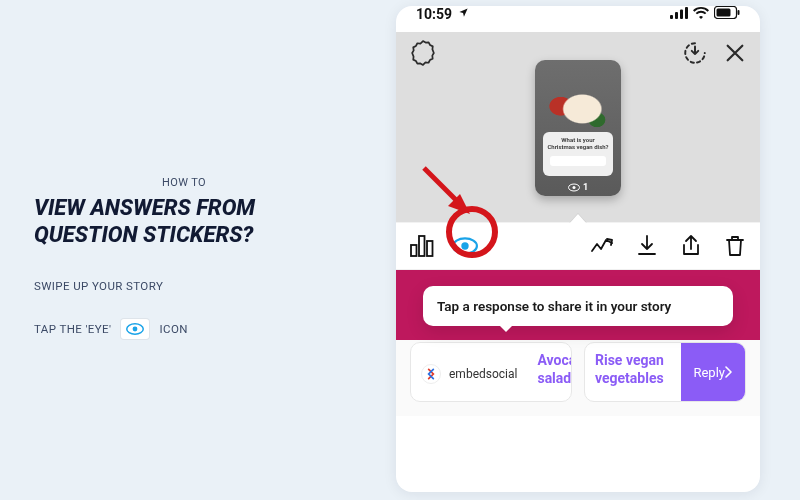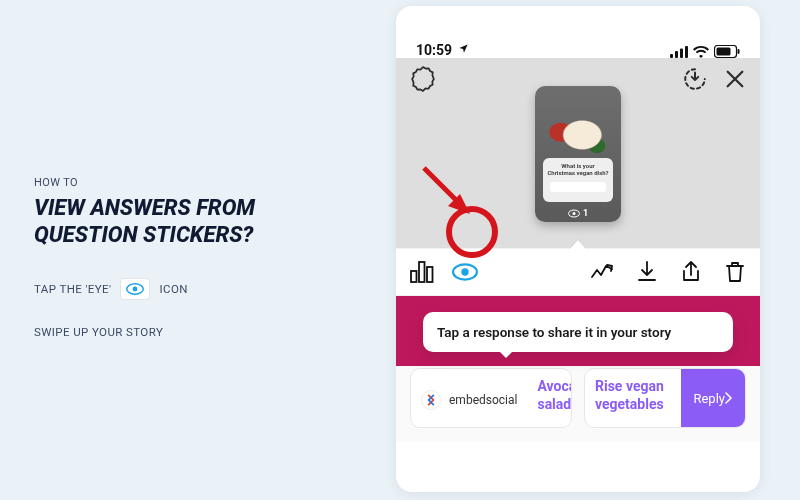--- a/index.html
+++ b/index.html
@@ -1,25 +1,25 @@
 <!DOCTYPE html>
 <html><head>
 <meta charset="utf-8">
 <style>
   *{box-sizing:border-box;margin:0;padding:0;font-family:-apple-system,BlinkMacSystemFont,"Segoe UI",Roboto,Helvetica,Arial,sans-serif;}
   body{width:800px;height:500px;background:#eaf1f7;overflow:hidden;position:relative;}
   .left-pane{position:absolute;left:34px;top:176px;width:300px;color:#132148;}
-  .kicker{font-size:11px;letter-spacing:.4px;color:#3c4a66;margin-bottom:6px;}
+  .kicker{font-size:11px;letter-spacing:.4px;color:#3c4a66;margin-bottom:6px;text-align:center;}
   .headline{font-size:22px;font-weight:800;line-height:1.22;color:#111a33;margin-bottom:30px;font-style:italic;}
   .step{font-size:11.5px;letter-spacing:.4px;color:#3c4a66;margin-bottom:26px;display:flex;align-items:center;gap:6px;}
   .mini-eye-box{display:inline-flex;width:28px;height:20px;background:#fff;border-radius:3px;align-items:center;justify-content:center;margin:0 4px;box-shadow:0 0 0 1px rgba(0,0,0,.05);}
   .mini-eye-box svg{width:18px;height:12px;}
 
   .phone{position:absolute;right:40px;top:6px;width:364px;height:486px;background:#fff;border-radius:16px;box-shadow:0 2px 14px rgba(20,30,50,.08);overflow:hidden;}
-  .status-bar{height:52px;display:flex;align-items:flex-end;justify-content:space-between;padding:0 20px;font-size:14px;font-weight:700;color:#111;}
+  .status-bar{height:26px;display:flex;align-items:flex-start;justify-content:space-between;padding:0 20px;font-size:14px;font-weight:700;color:#111;}
   .status-right{display:flex;align-items:center;gap:5px;}
   .status-right svg{display:block;}
 
   .hero{height:190px;background:#dedede;position:relative;}
   .hero-icons-left{position:absolute;left:14px;top:8px;}
   .hero-icons-right{position:absolute;right:14px;top:8px;display:flex;align-items:center;gap:16px;}
   .hero-icons-left svg,.hero-icons-right svg{display:block;}
 
   .story-thumb{position:absolute;left:50%;top:28px;transform:translateX(-50%);width:86px;height:136px;border-radius:10px;overflow:hidden;box-shadow:0 4px 10px rgba(0,0,0,.25);}
   .story-thumb .food{position:absolute;inset:0;background:
@@ -66,31 +66,31 @@
     radial-gradient(4px 4px at 30% 40%,#c0392b 0 50%,transparent 55%),
     radial-gradient(4px 4px at 62% 55%,#f1c40f 0 50%,transparent 55%),
     radial-gradient(circle,#2ecc71 0 60%,#17803d 62% 70%,transparent 72%);vertical-align:-2px;margin-left:4px;}
 </style>
 </head>
 <body>
 
 <div class="left-pane">
   <div class="kicker">HOW TO</div>
   <div class="headline">VIEW ANSWERS FROM QUESTION STICKERS?</div>
+  <div class="step">SWIPE UP YOUR STORY</div>
   <div class="step">
     <span>TAP THE 'EYE'</span>
     <span class="mini-eye-box">
       <svg viewBox="0 0 24 16">
           <ellipse cx="12" cy="8" rx="11" ry="7" fill="none" stroke="#1aa3e8" stroke-width="2"></ellipse>
           <circle cx="12" cy="8" r="3.2" fill="#1aa3e8"></circle>
         </svg>
     </span>
     <span>ICON</span>
   </div>
-  <div class="step">SWIPE UP YOUR STORY</div>
 </div>
 
 <div class="phone">
 
   <div class="status-bar">
     <div>
       <span>10:59</span>
       <svg style="display:inline;vertical-align:1px;margin-left:2px" width="11" height="11" viewBox="0 0 24 24">
           <path d="M3 11l18-8-8 18-2-8-8-2z" fill="#111"></path>
         </svg>

